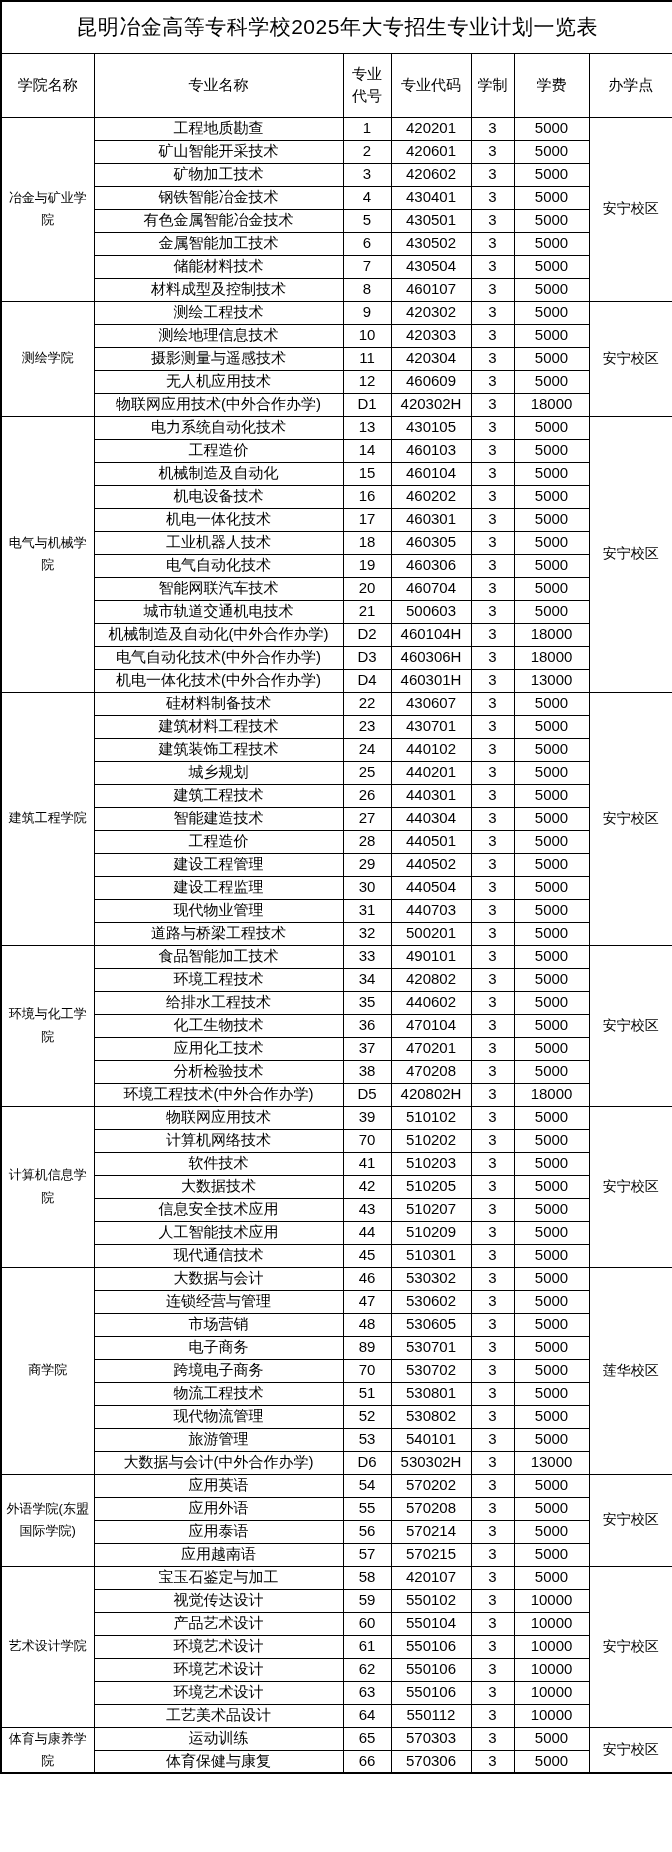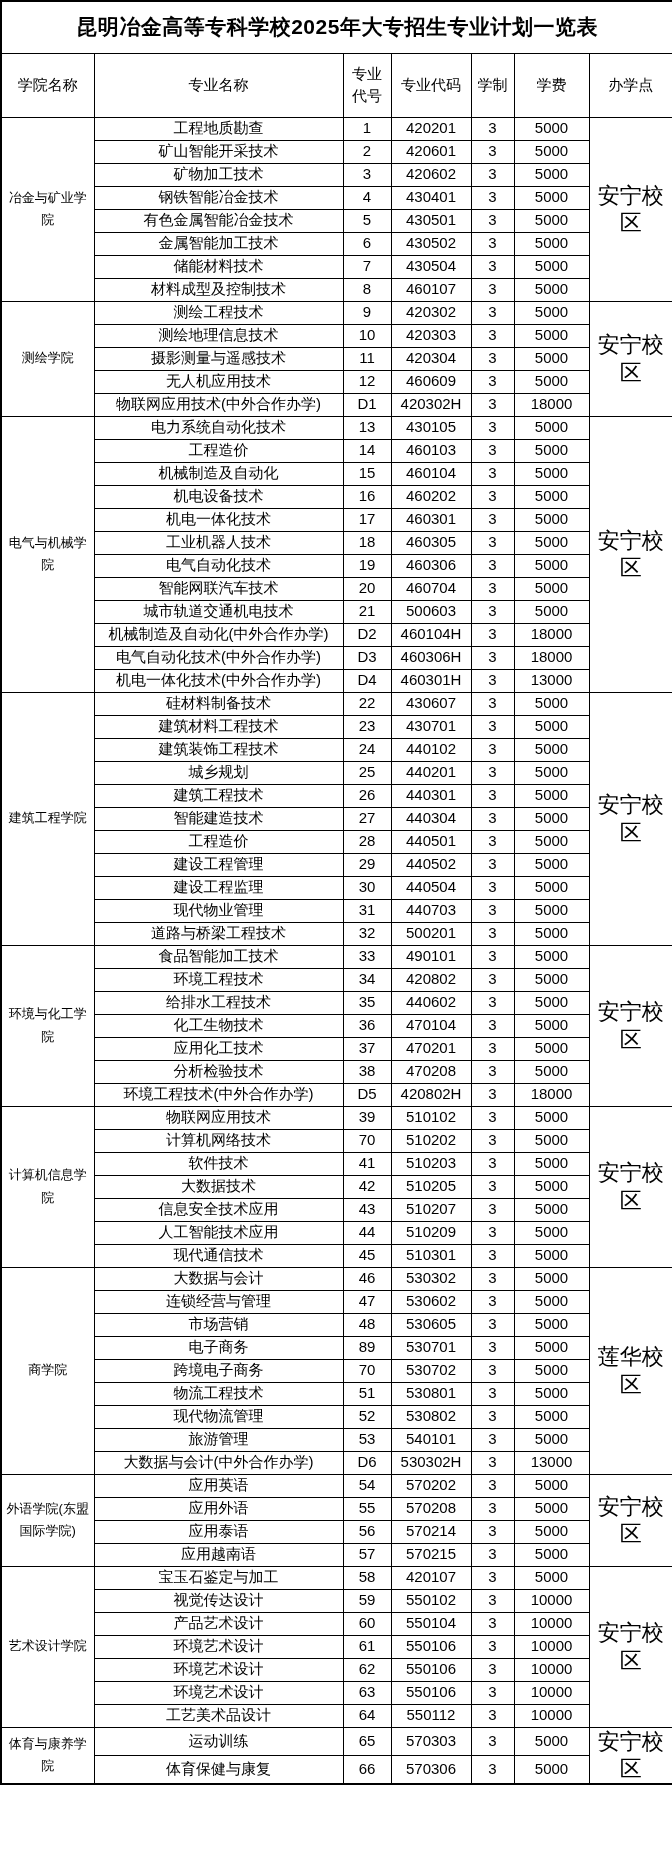--- a/index.html
+++ b/index.html
@@ -23,42 +23,42 @@
     border: 1px solid #000;
     text-align: center;
     vertical-align: middle;
     padding: 0 2px;
     box-sizing: border-box;
     overflow: hidden;
   }
   td.title-cell {
     height: 52px;
     font-size: 21px;
-    font-weight: bold;
+    font-weight: normal;
     letter-spacing: 0.5px;
   }
   tr.header-row td {
     height: 64px;
     font-size: 15px;
     line-height: 1.5;
     word-break: break-all;
   }
   tbody.rows td {
     height: 23px;
     font-size: 15px;
     line-height: 1.25;
   }
   tbody.rows td.college {
     font-size: 13px;
     line-height: 1.7;
     word-break: break-all;
     margin-top: 9px;
   }
   tbody.rows td.campus {
-    font-size: 22px;
+    font-size: 14px;
     word-break: break-all;
   }
   tbody.rows td.major {
     font-size: 15px;
   }
 </style>
 </head>
 <body>
 
 <div class="page">

